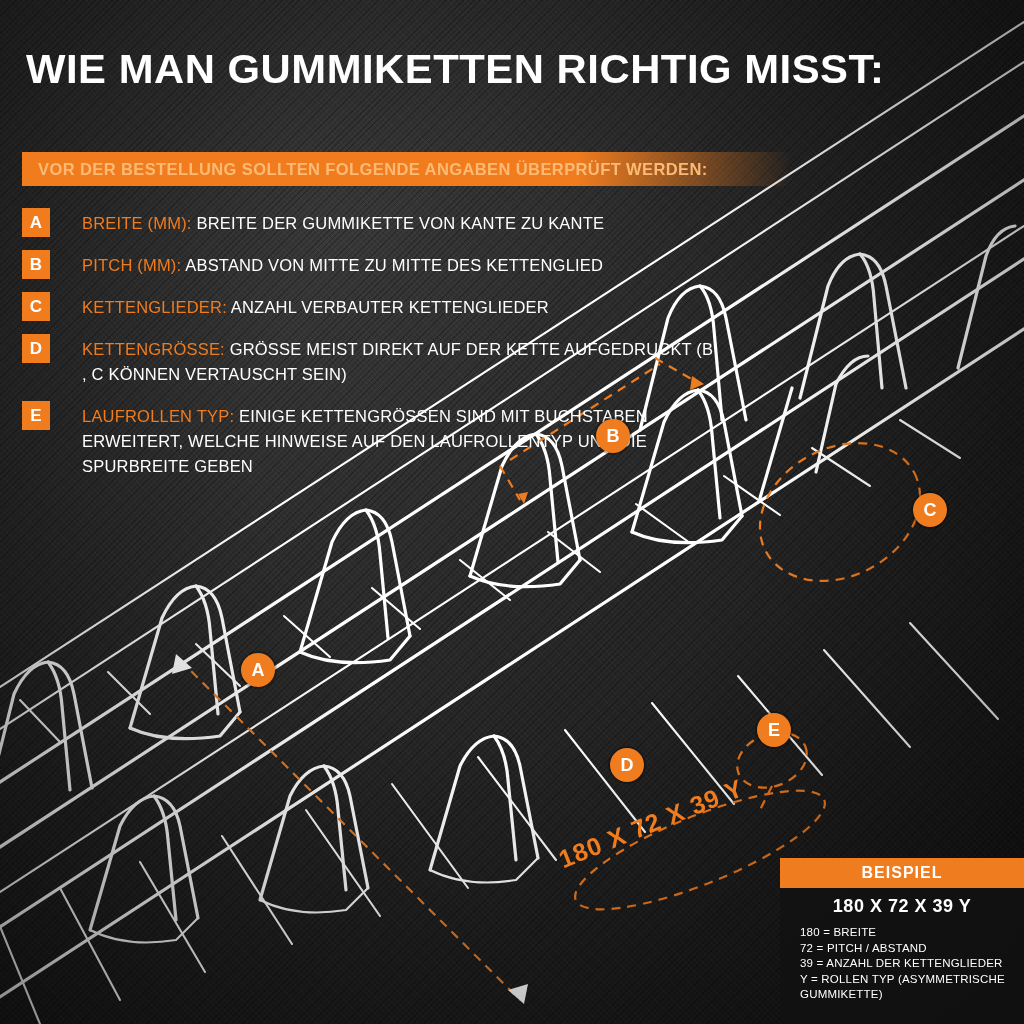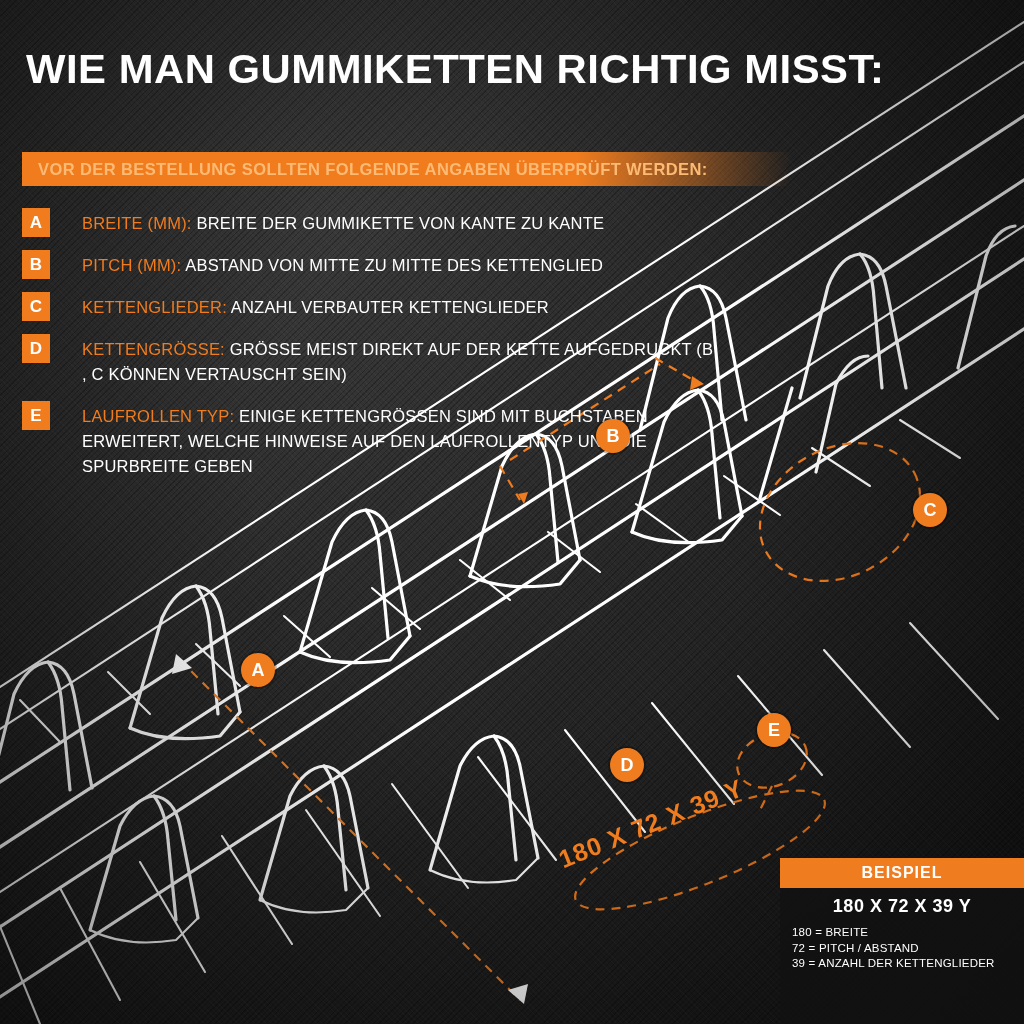--- a/index.html
+++ b/index.html
@@ -169,21 +169,21 @@
   }
   .example-code {
     text-align: center;
     font-size: 18px;
     font-weight: bold;
     color: #ffffff;
     margin-top: 8px;
     letter-spacing: 0.5px;
   }
   .example-lines {
-    margin: 8px 0 0 12px;
+    margin: 8px 0 0 20px;
     font-size: 11.5px;
     line-height: 15.5px;
     color: #ffffff;
     text-transform: uppercase;
     letter-spacing: 0.2px;
   }
 </style>
 </head>
 <body>
 
@@ -364,16 +364,17 @@
 
   <div class="size-code">180 X 72 X 39 Y</div>
 
   <div class="example-box">
     <div class="example-head">BEISPIEL</div>
     <div class="example-code">180 X 72 X 39 Y</div>
     <div class="example-lines">
       <div>180 = BREITE</div>
       <div>72 = PITCH / ABSTAND</div>
       <div>39 = ANZAHL DER KETTENGLIEDER</div>
+      <div>Y = ROLLEN TYP (ASYMMETRISCHE GUMMIKETTE)</div>
     </div>
   </div>
 
 </div>
 
 </body></html>

